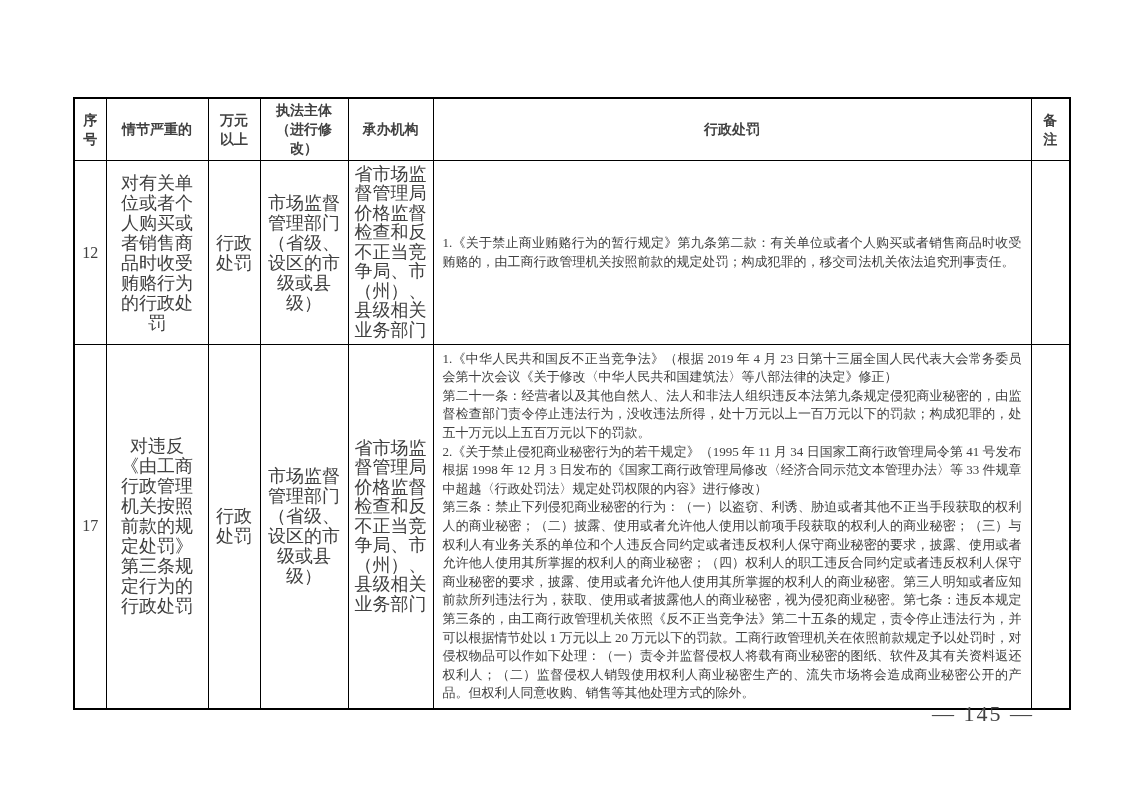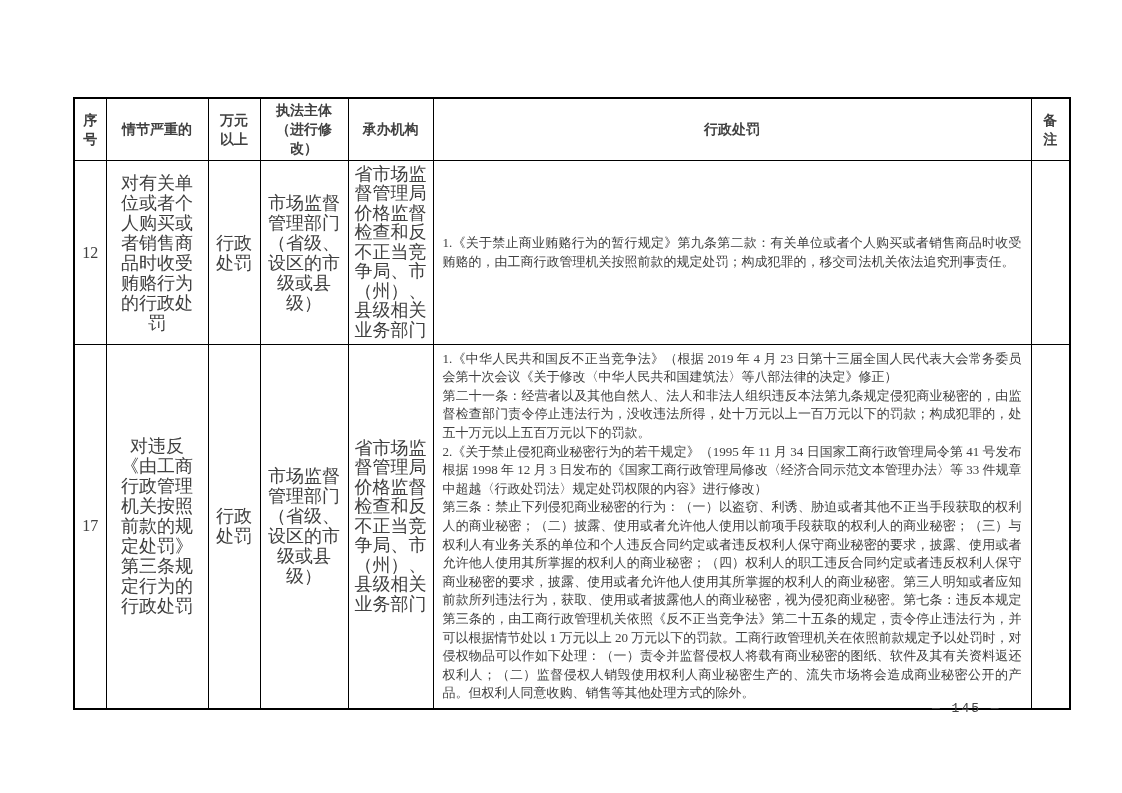--- a/index.html
+++ b/index.html
@@ -54,24 +54,23 @@
     line-height: 18.6px;
     padding: 3px 9px;
     text-align: justify;
   }
   td.c-basis p { margin: 0; text-align: justify; }
   td.c-remarks { font-size: 13.5px; }
   .page-number {
     position: absolute;
     left: 932px;
     top: 701px;
-    font-size: 13px;
+    font-size: 22px;
     letter-spacing: 2px;
     white-space: nowrap;
-    font-family: Liberation Mono, monospace;
   }
 </style>
 </head>
 <body>
 
 <div class="page">
 
   <table class="enf">
     <colgroup>
       <col style="width:32px">

